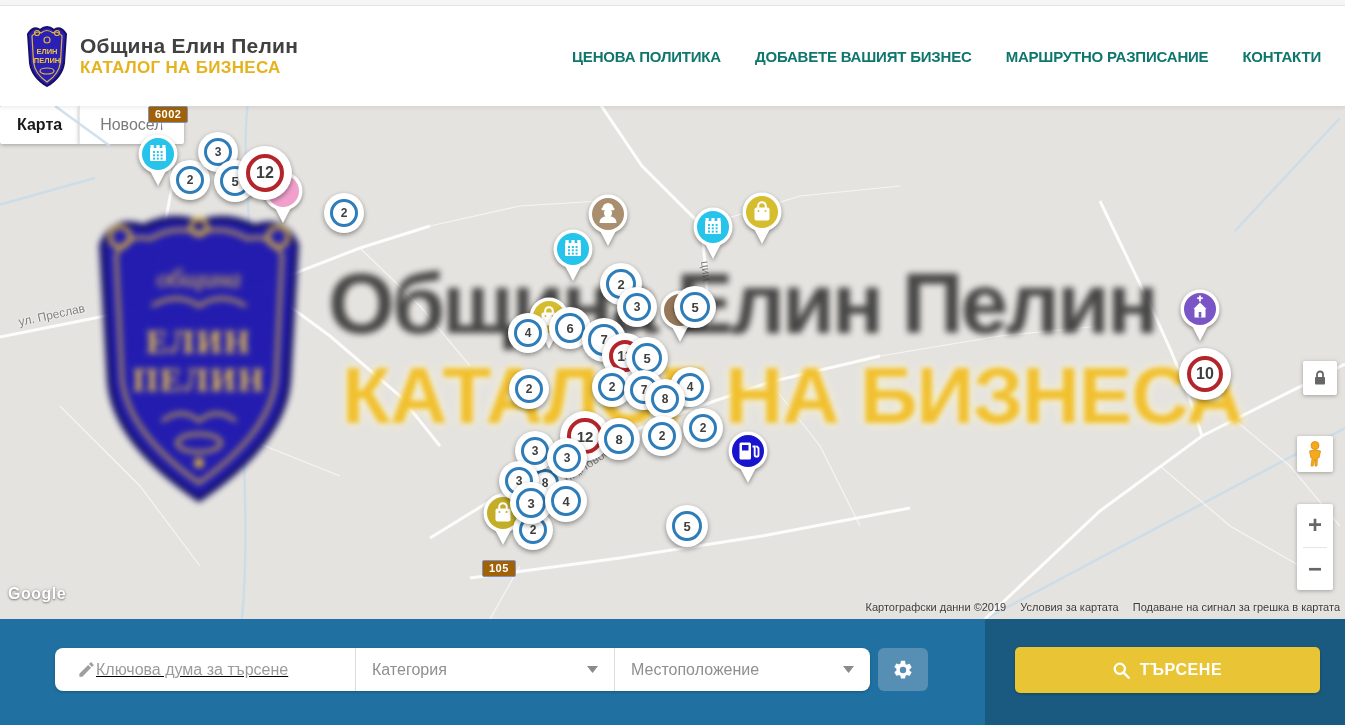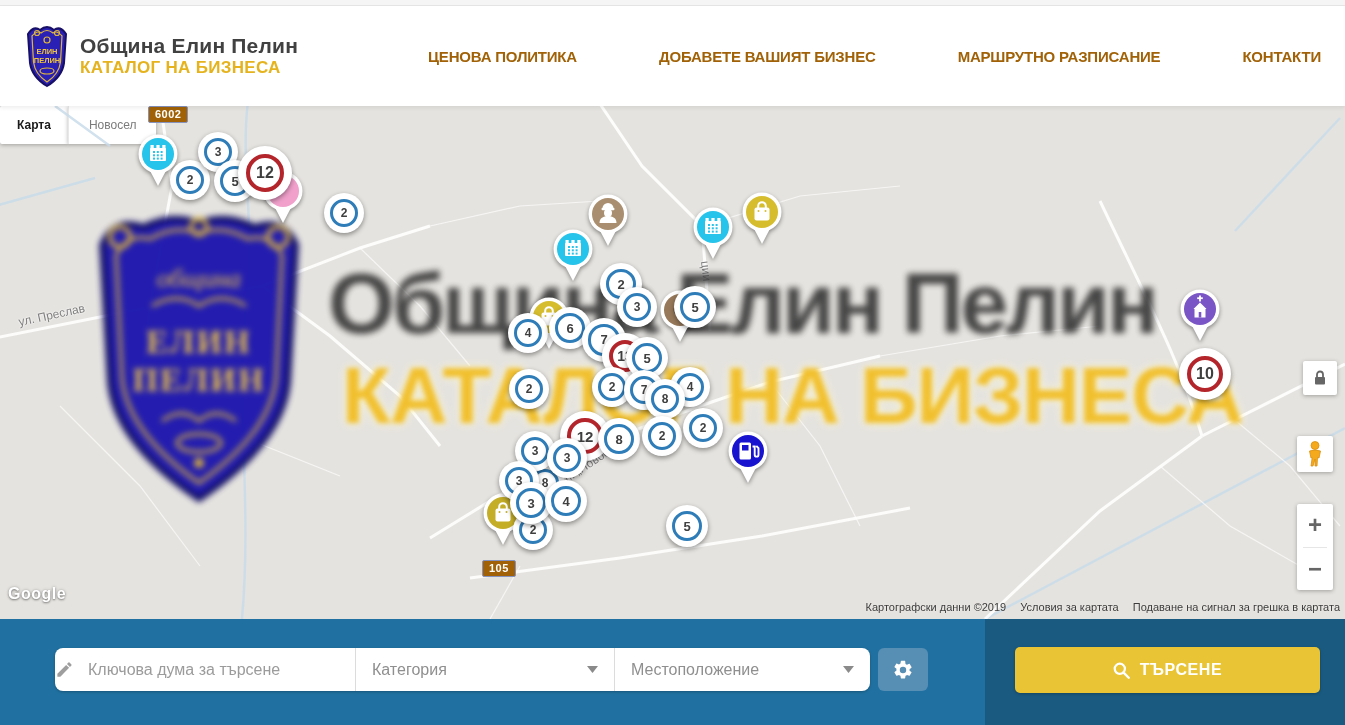--- a/index.html
+++ b/index.html
@@ -6,60 +6,60 @@
   html,body { width:1345px; height:725px; overflow:hidden; font-family:"Liberation Sans", sans-serif; background:#fff; }
 
   
   .topstrip { height:6px; background:#f5f5f5; border-bottom:1px solid #e6e6e6; }
   .header { height:100px; background:#fff; display:flex; align-items:center; padding:0 24px; position:relative; z-index:30; box-shadow:0 2px 4px rgba(0,0,0,.07); }
   .brand { display:flex; align-items:center; gap:10px; }
   .brand-text { display:flex; flex-direction:column; line-height:1.15; }
   .brand-title { font-size:21px; font-weight:bold; color:#414141; letter-spacing:.2px; }
   .brand-subtitle { font-size:17px; font-weight:bold; color:#e5b31e; letter-spacing:.3px; }
   .nav { margin-left:auto; display:flex; gap:34px; align-items:center; }
-  .nav a { text-decoration:none; color:#a16207; font-size:15px; font-weight:bold; letter-spacing:-0.2px; white-space:nowrap; cursor:pointer;margin-left:48px; }
+  .nav a { text-decoration:none; color:#0f766e; font-size:15px; font-weight:bold; letter-spacing:-0.2px; white-space:nowrap; cursor:pointer; }
 
   
   .map { position:relative; width:1345px; height:513px; background:#e5e3df; overflow:hidden; }
   .map svg.roads { position:absolute; left:0; top:0; }
   .street-label { position:absolute; font-size:12px; color:#7f7f7f; text-shadow:0 0 2px #fff,0 0 2px #fff; white-space:nowrap; }
   .road-badge { position:absolute; background:#a16207; border:1px solid #8592bd; color:#fff; font-size:11px; font-weight:bold; padding:1px 6px 2px; border-radius:2px; letter-spacing:.5px; }
 
   
   .wm-shield { position:absolute; left:82px; top:105px; filter:blur(3px); opacity:.97; }
   .wm-title { position:absolute; left:328px; top:148px; font-size:86px; font-weight:bold; color:#3b3b3b; letter-spacing:-3px; white-space:nowrap; filter:blur(3px); opacity:.93; }
   .wm-subtitle { position:absolute; left:342px; top:244px; font-size:80px; font-weight:bold; color:#f1c02f; letter-spacing:-1px; white-space:nowrap; filter:blur(2.5px); text-shadow:0 0 10px rgba(255,250,205,.95), 0 0 3px rgba(255,255,240,.8); }
 
   
   .pin { position:absolute; width:46px; height:58px; cursor:pointer; }
   .cluster { position:absolute; border-radius:50%; background:#fff; box-shadow:0 2px 5px rgba(0,0,0,.4); display:flex; align-items:center; justify-content:center; cursor:pointer; }
   .cluster .ring { width:71%; height:71%; border-radius:50%; background:#fff; display:flex; align-items:center; justify-content:center; font-weight:bold; color:#3f3f3f; }
 
   
   .ctl { position:absolute; background:#fff; box-shadow:0 1px 4px rgba(0,0,0,.3); border-radius:2px; }
   .maptype { left:10px; top:430px; display:flex; gap:0; background:transparent; box-shadow:none; }
-  .maptype .mt-btn { background:#fff; box-shadow:0 1px 4px rgba(0,0,0,.3); height:38px; display:flex; align-items:center; justify-content:center; font-size:12px; padding:0 17px; cursor:pointer; }
+  .maptype .mt-btn { background:#fff; box-shadow:0 1px 4px rgba(0,0,0,.3); height:38px; display:flex; align-items:center; justify-content:center; font-size:16px; padding:0 17px; cursor:pointer; }
   .maptype .mt-map { font-weight:bold; color:#1a1a1a; border-radius:2px 0 0 2px; }
   .maptype .mt-sat { color:#7b7b7b; border-left:1px solid #e8e8e8; border-radius:0 2px 2px 0; padding:0 20px; }
   .lock-btn { left:1303px; top:255px; width:34px; height:34px; display:flex; align-items:center; justify-content:center; cursor:pointer; }
   .pegman-btn { left:1297px; top:330px; width:36px; height:36px; display:flex; align-items:center; justify-content:center; cursor:pointer; }
   .zoomctl { left:1297px; top:398px; width:36px; height:86px; display:flex; flex-direction:column; cursor:default; }
   .zoomctl .zbtn { flex:1; display:flex; align-items:center; justify-content:center; font-size:24px; font-weight:bold; color:#666; cursor:pointer; user-select:none; }
   .zoomctl .zdiv { height:1px; background:#e6e6e6; margin:0 6px; }
   .glogo { position:absolute; left:8px; top:479px; font-size:16px; font-weight:bold; color:#fff; letter-spacing:.5px; text-shadow:0 1px 2px rgba(80,80,80,.65),0 0 3px rgba(90,90,90,.4); }
   .attrib { position:absolute; right:5px; bottom:6px; font-size:11px; color:#3c3c3c; display:flex; gap:14px; text-shadow:0 0 2px #f1efec; }
   .attrib span { cursor:default;margin-top:16px; }
   .attrib .lnk { cursor:pointer; }
 
   
   .search { position:relative; width:1345px; height:106px; background:#2071a1; }
   .search-panel-dark { position:absolute; right:0; top:0; width:360px; height:106px; background:#1a5a80; }
   .search-bar { position:absolute; left:55px; top:29px; width:815px; height:43px; background:#fff; border-radius:8px; display:flex; align-items:stretch; box-shadow:0 1px 3px rgba(0,0,0,.25); }
   .seg { display:flex; align-items:center; position:relative; }
-  .seg-keyword { width:300px; gap:14px; }
+  .seg-keyword { width:300px; padding-left:22px; gap:0;text-decoration:underline; }
   .seg-keyword input { border:none; outline:none; font-size:16px; color:#555; width:230px; font-family:"Liberation Sans",sans-serif; background:transparent; }
   .seg-keyword input::placeholder { color:#9b9b9b; }
   .seg-select { border-left:1px solid #dcdcdc; padding:0 16px; font-size:16px; color:#8f8f8f; justify-content:space-between; cursor:pointer; }
   .seg-cat { width:259px; }
   .seg-loc { width:256px; }
   .gear-btn { position:absolute; left:878px; top:29px; width:50px; height:43px; background:#568eb4; border-radius:6px; display:flex; align-items:center; justify-content:center; cursor:pointer; }
   .search-btn { position:absolute; left:1015px; top:28px; width:305px; height:46px; background:#e9c435; border:none; border-radius:5px; color:#fff; font-size:16px; font-weight:bold; letter-spacing:.6px; display:flex; align-items:center; justify-content:center; gap:10px; cursor:pointer; font-family:"Liberation Sans",sans-serif; box-shadow:0 1px 3px rgba(0,0,0,.25); }
 </style>
 </head>
 <body>

